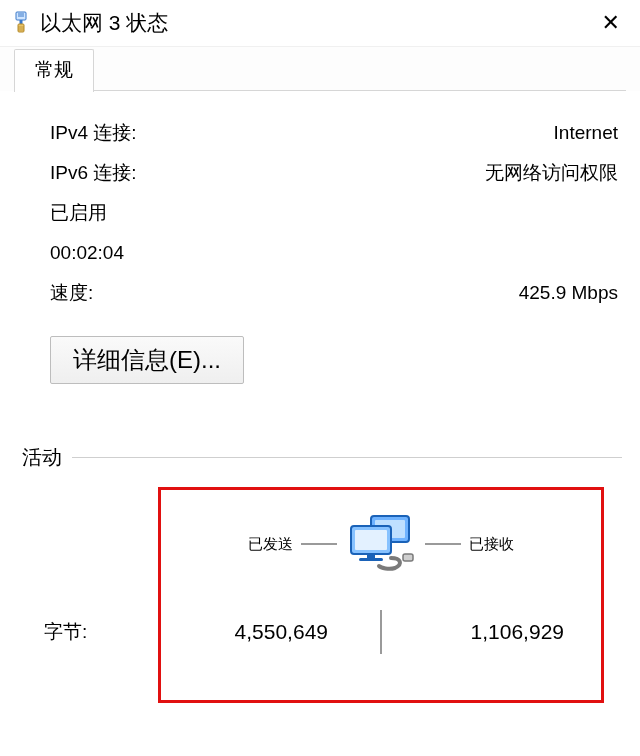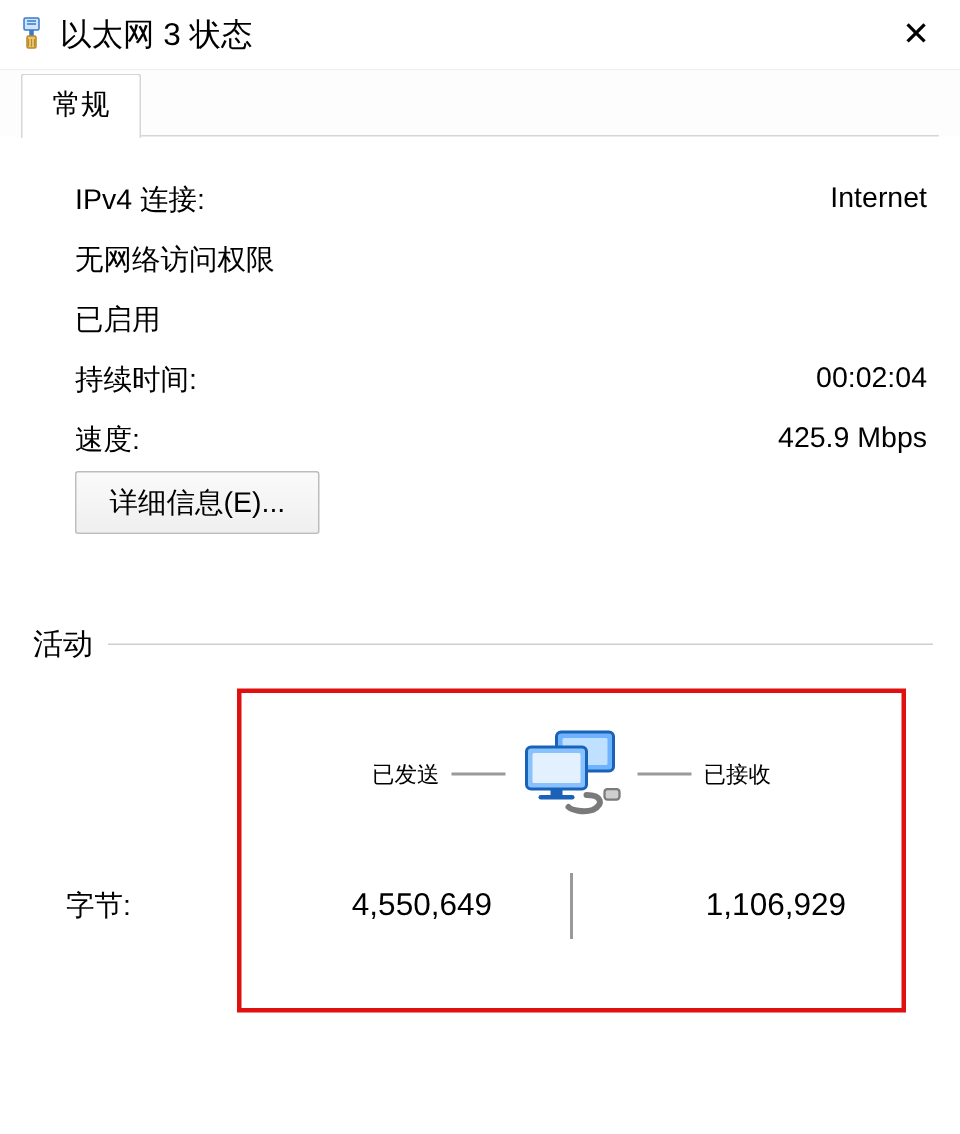--- a/index.html
+++ b/index.html
@@ -77,23 +77,23 @@
     display: flex;
     justify-content: space-between;
     align-items: center;
     height: 40px;
     font-size: 19px;
   }
   .kv-row .k { }
   .kv-row .v { text-align: right; }
 
   .details-btn {
-    margin: 1px 0 0 28px;
+    margin: 23px 0 0 28px;
     padding: 7px 22px;
-    font-size: 19px;
+    font-size: 24px;
     background: linear-gradient(#fafafa, #efefef);
     border: 1px solid #bdbdbd;
     border-radius: 2px;
     cursor: pointer;
   }
 
   
   .activity-wrap {
     position: relative;
     margin: 18px 18px 0 22px;
@@ -176,27 +176,27 @@
   <div class="tab-baseline"></div>
 </div>
 
 <div class="section">
   <div class="kv">
     <div class="kv-row">
       <span class="k">IPv4 连接:</span>
       <span class="v">Internet</span>
     </div>
     <div class="kv-row">
+      <span class="k">IPv6 连接:</span>
       <span class="v">无网络访问权限</span>
     </div>
     <div class="kv-row">
       <span class="v">已启用</span>
     </div>
     <div class="kv-row">
-      <span class="k">持续时间:</span>
       <span class="v">00:02:04</span>
     </div>
     <div class="kv-row">
       <span class="k">速度:</span>
       <span class="v">425.9 Mbps</span>
     </div>
   </div>
   <button class="details-btn">详细信息(E)...</button>
 </div>
 

